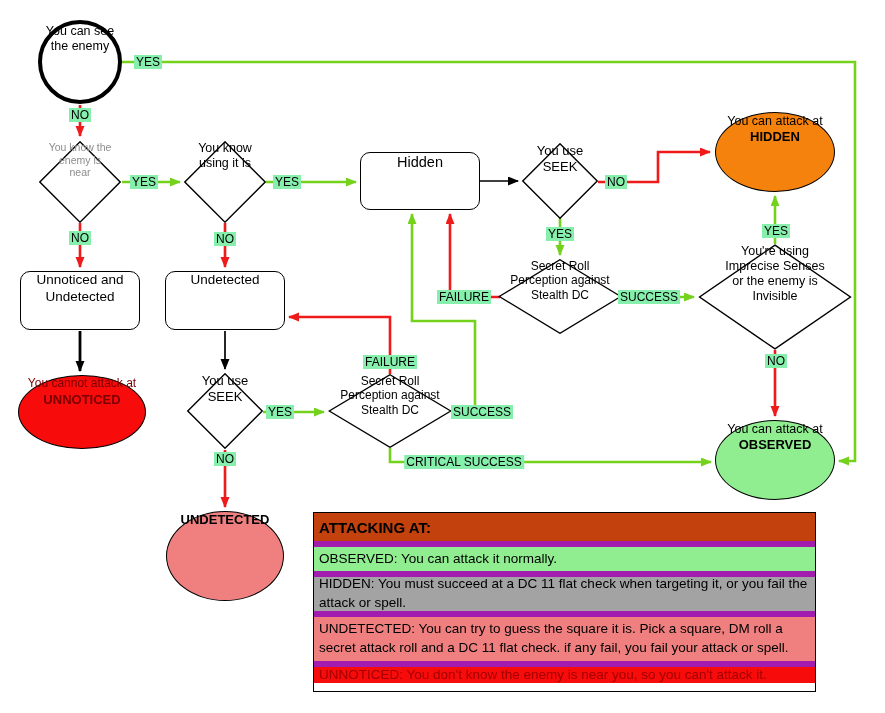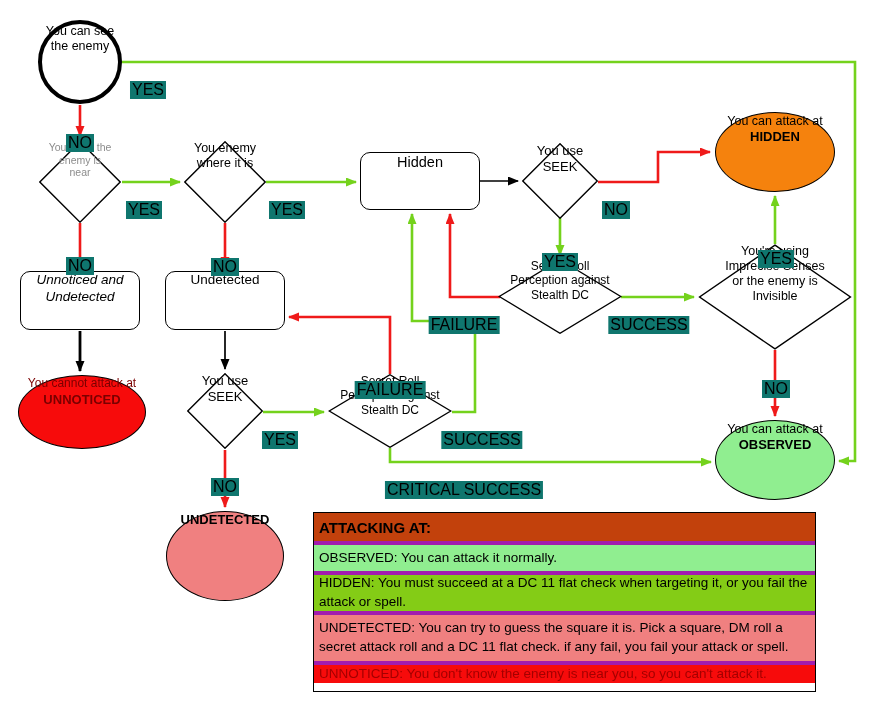--- a/index.html
+++ b/index.html
@@ -16,36 +16,36 @@
   .rect   { border:1.5px solid #000; border-radius:10px; background:#fff; font-size:13.5px; line-height:1.25; }
   .circle { border:4px solid #000; border-radius:50%; background:#fff; font-size:12.5px; line-height:1.3; }
   .ellipse{ border:1.5px solid #000; border-radius:50%; font-size:12.5px; line-height:1.3; }
   .ellipse b { display:block; font-size:13px; }
   .diamond{ background:transparent; }
   .dshape { position:absolute; left:0; top:0; width:100%; height:100%; }
   .dshape polygon { fill:#ffffff; stroke:#000000; stroke-width:1.4; vector-effect:non-scaling-stroke; }
   .dlabel { position:relative; z-index:2; font-size:12px; line-height:1.2; }
 
   .elabel {
-    position:absolute; transform:translate(-50%,-50%); background:#0f766e;
-    padding:0 2px; font-size:16px; z-index:4; white-space:nowrap; color:#000;margin-top:28px;
+    position:absolute; transform:translate(-50%,-50%); background:#86efac;
+    padding:0 2px; font-size:12px; z-index:4; white-space:nowrap; color:#000;
   }
 
   #legend {
     position:absolute; left:313px; top:512px; width:503px; height:180px;
     border:1.5px solid #000; box-sizing:border-box; background:#fff;
     display:flex; flex-direction:column; z-index:3; overflow:hidden;
   }
   .lg-header {
     flex:none; height:28px; display:flex; align-items:center; padding:0 5px;
     font-weight:bold; font-size:15px; box-sizing:border-box; background:#c2410c;
   }
   .lg-row {
     flex:none; box-sizing:border-box; padding:2px 5px; font-size:13.5px;
-    line-height:1.38; border-top:4px solid #a21caf; display:flex; align-items:center;
+    line-height:1.38; border-top:6px solid #a21caf; display:flex; align-items:center;
   }
 </style>
 </head>
 <body>
 
 <div id="app">
 
   <svg id="edges" width="885" height="713">
     <defs>
       <marker id="arrow-green" markerUnits="userSpaceOnUse" markerWidth="13" markerHeight="11" refX="10" refY="4.5" orient="auto">
@@ -88,21 +88,21 @@
     <svg class="dshape" viewBox="0 0 100 100" preserveAspectRatio="none">
         <polygon points="50,1 99,50 50,99 1,50"></polygon>
       </svg>
     <span class="dlabel" style="width: 64px; font-size: 10.5px; color: rgb(140, 140, 140);">You know the enemy is near</span>
   </div>
 
   <div class="node diamond" style="left:184px;top:141px;width:82px;height:82px;">
     <svg class="dshape" viewBox="0 0 100 100" preserveAspectRatio="none">
         <polygon points="50,1 99,50 50,99 1,50"></polygon>
       </svg>
-    <span class="dlabel" style="width:68px;font-size:12.5px;">You enemy where it is</span>
+    <span class="dlabel" style="width:68px;font-size:12.5px;">You know using it is</span>
   </div>
 
   <div class="node rect" style="left:360px;top:152px;width:120px;height:58px;font-size:14.5px;">
     <span>Hidden</span>
   </div>
 
   <div class="node diamond" style="left:522px;top:143px;width:76px;height:76px;">
     <svg class="dshape" viewBox="0 0 100 100" preserveAspectRatio="none">
         <polygon points="50,1 99,50 50,99 1,50"></polygon>
       </svg>
@@ -131,21 +131,21 @@
   </div>
 
   <div class="node ellipse" style="left: 715px; top: 420px; width: 120px; height: 80px; background: rgb(144, 238, 144);">
     <div style="width:104px;">
       <span>You can attack at</span>
       <b>OBSERVED</b>
     </div>
   </div>
 
   <div class="node rect" style="left:20px;top:271px;width:120px;height:59px;">
-    <span style="width:100px;font-style:italic;">Unnoticed and Undetected</span>
+    <span style="width:100px;">Unnoticed and Undetected</span>
   </div>
 
   <div class="node rect" style="left:165px;top:271px;width:120px;height:59px;">
     <span>Undetected</span>
   </div>
 
   <div class="node ellipse" style="left: 18px; top: 375px; width: 128px; height: 74px; font-size: 12px; background: rgb(247, 11, 11); color: rgb(122, 0, 0);">
     <div style="width:118px;">
       <span>You cannot attack at</span>
       <b>UNNOTICED</b>
@@ -188,21 +188,21 @@
   <span class="elabel" style="left:225px;top:459px;">NO</span>
   <span class="elabel" style="left:390px;top:362px;">FAILURE</span>
   <span class="elabel" style="left:482px;top:412px;">SUCCESS</span>
   <span class="elabel" style="left:464px;top:462px;">CRITICAL SUCCESS</span>
 
   <div id="legend">
     <div class="lg-header">ATTACKING AT:</div>
     <div class="lg-row" style="height: 30px; background: rgb(144, 238, 144); color: rgb(0, 0, 0);">
       <span>OBSERVED: You can attack it normally.</span>
     </div>
-    <div class="lg-row" style="height: 40px; background: #84cc16; color: rgb(0, 0, 0);">
+    <div class="lg-row" style="height: 40px; background: #a3a3a3; color: rgb(0, 0, 0);">
       <span>HIDDEN: You must succeed at a DC 11 flat check when targeting it, or you fail the attack or spell.</span>
     </div>
     <div class="lg-row" style="height: 50px; background: rgb(240, 128, 128); color: rgb(0, 0, 0);">
       <span>UNDETECTED: You can try to guess the square it is. Pick a square, DM roll a secret attack roll and a DC 11 flat check. if any fail, you fail your attack or spell.</span>
     </div>
     <div class="lg-row" style="height: 22px; background: rgb(247, 11, 11); color: rgb(164, 0, 0);">
       <span>UNNOTICED: You don't know the enemy is near you, so you can't attack it.</span>
     </div>
   </div>
 

